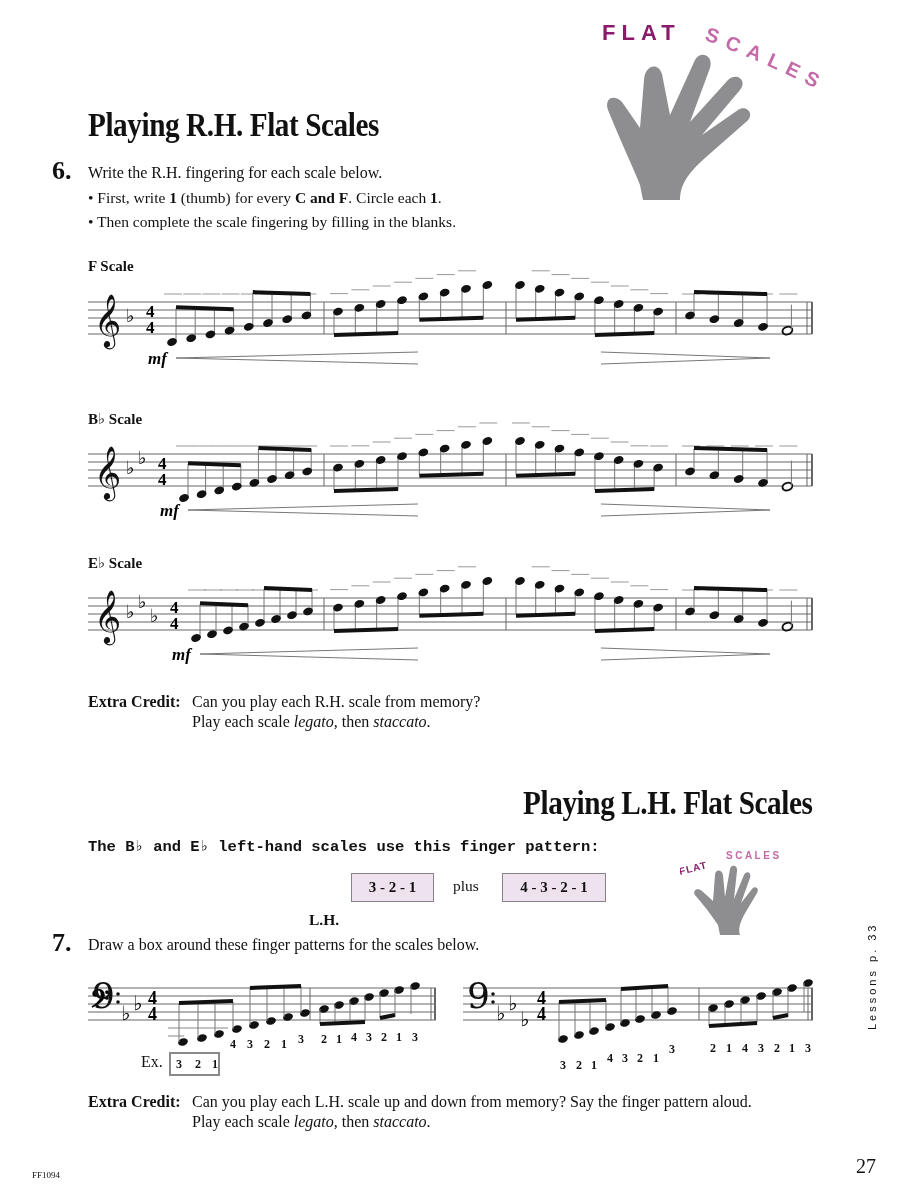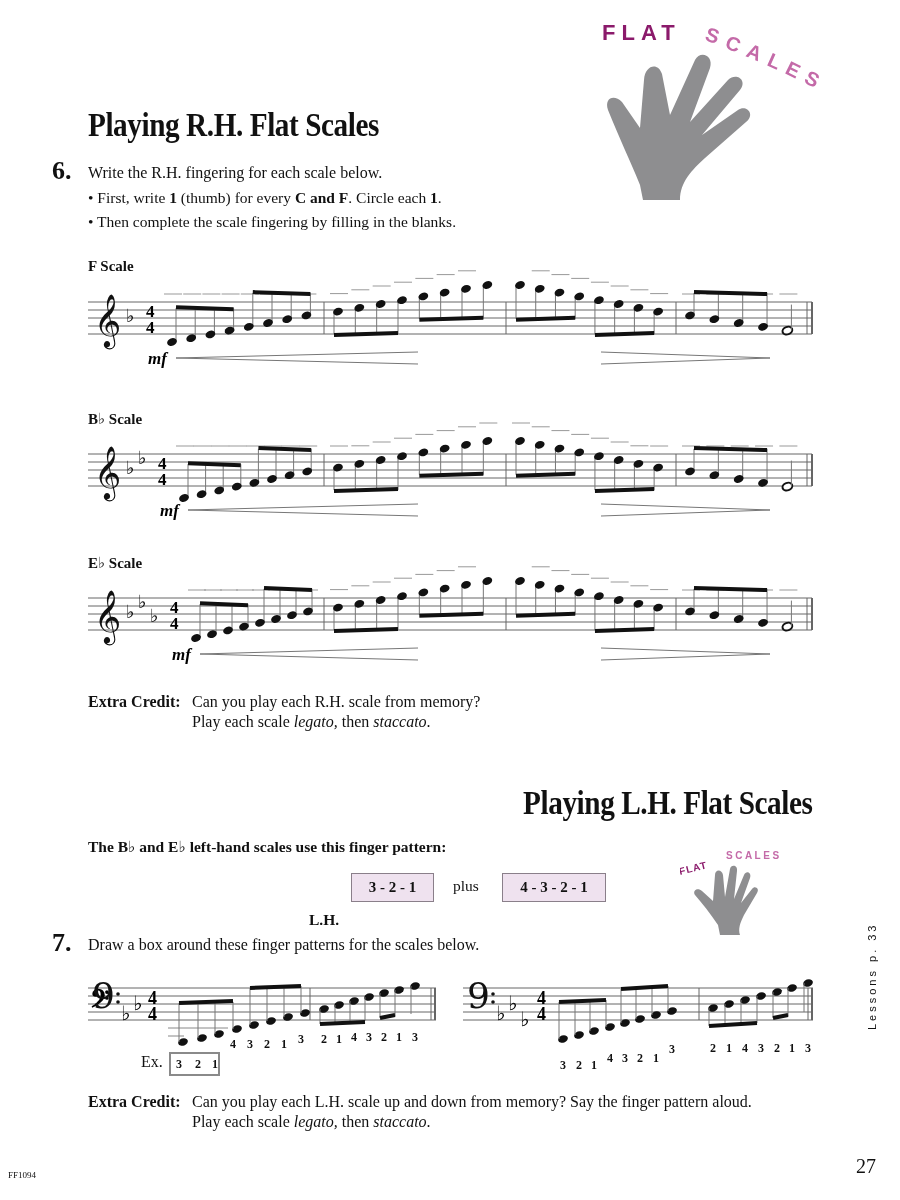--- a/index.html
+++ b/index.html
@@ -448,21 +448,21 @@
 <div class="abs credit" style="left:88px;top:692px;">
   <b>Extra Credit:</b>
   <span style="position:absolute;left:104px;top:0;">Can you play each R.H. scale from memory?</span>
 </div>
 <div class="abs credit" style="left:192px;top:712px;">
   <span>Play each scale </span><i>legato,</i><span> then </span><i>staccato</i><span>.</span>
 </div>
 
 <div class="abs title title-right" style="right:88px;top:784px;">Playing L.H. Flat Scales</div>
 
-<div class="abs scale-label" style="left:88px;top:837px;font-size:15.5px;">The B♭ and E♭ left-hand scales use this finger pattern:</div>
+<div class="abs scale-label" style="left:88px;top:837px;font-size:15.5px;font-family:Liberation Mono, monospace;">The B♭ and E♭ left-hand scales use this finger pattern:</div>
 
 <div class="abs" style="left:309px;top:911px;font-weight:bold;font-size:15.5px;">L.H.</div>
 <div class="abs fpbox" style="left:351px;top:873px;width:81px;">3 - 2 - 1</div>
 <div class="abs" style="left:453px;top:877px;font-size:15.5px;">plus</div>
 <div class="abs fpbox" style="left:502px;top:873px;width:102px;">4 - 3 - 2 - 1</div>
 
 <div class="abs" style="left:680px;top:845px;width:110px;height:95px;">
   <svg width="110" height="95" viewBox="0 0 110 95">
     <g font-family="Liberation Sans, sans-serif" font-weight="bold" font-size="10" fill="#8b1a6b">
       <text x="0" y="30" transform="rotate(-14 0 30)" letter-spacing="1">FLAT</text>
@@ -644,14 +644,14 @@
 <div class="abs credit" style="left:88px;top:1092px;">
   <b>Extra Credit:</b>
   <span style="position:absolute;left:104px;top:0;">Can you play each L.H. scale up and down from memory? Say the finger pattern aloud.</span>
 </div>
 <div class="abs credit" style="left:192px;top:1112px;">
   <span>Play each scale </span><i>legato,</i><span> then </span><i>staccato</i><span>.</span>
 </div>
 
 <div class="abs side-tab" style="left:866px;top:1030px;">Lessons p. 33</div>
 
-<div class="abs footer-code" style="left:8px;top:1170px;">FF1094</div>
+<div class="abs footer-code" style="left:32px;top:1170px;">FF1094</div>
 <div class="abs page-num" style="right:24px;top:1155px;">27</div>
 
 </body></html>

